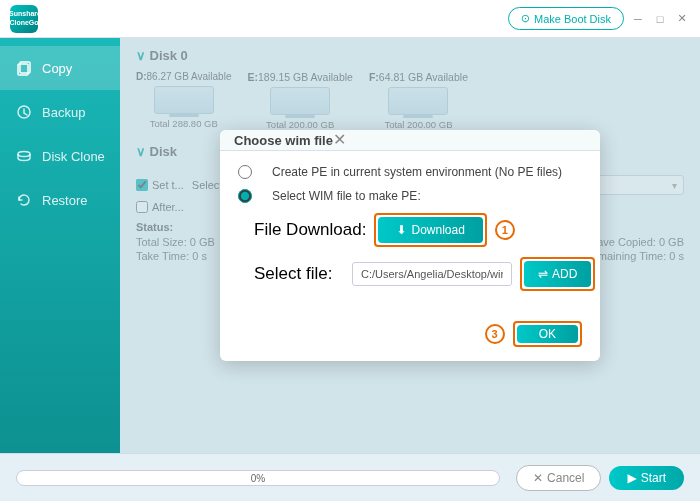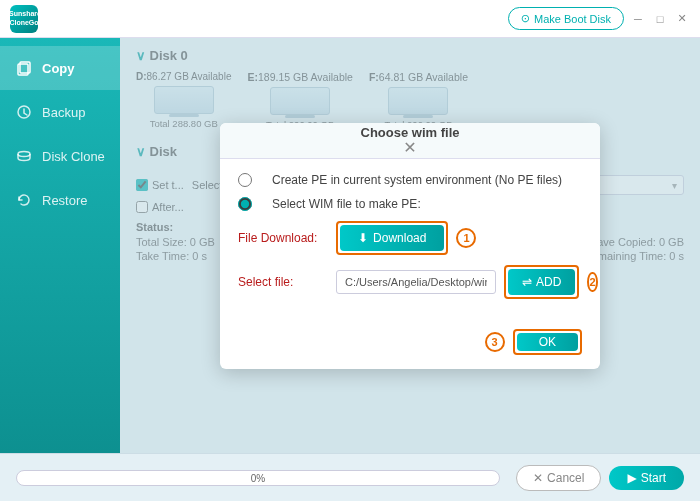--- a/index.html
+++ b/index.html
@@ -15,21 +15,21 @@
     .title-bar-right { display: flex; align-items: center; gap: 6px; }
     .make-boot-btn { background: #fff; border: 1.5px solid #00b0b0; color: #00b0b0; border-radius: 14px; padding: 4px 12px; font-size: 11px; cursor: pointer; display: flex; align-items: center; gap: 4px; }
     .win-btn { width: 16px; height: 16px; display: flex; align-items: center; justify-content: center; font-size: 11px; color: #888; cursor: pointer; background: none; border: none; }
 
     
     .main-layout { display: flex; flex: 1; overflow: hidden; }
 
     
     .sidebar { width: 120px; background: linear-gradient(180deg, #1ab8b8 0%, #0d9090 100%); display: flex; flex-direction: column; padding-top: 8px; }
     .sidebar-item { display: flex; align-items: center; gap: 8px; padding: 12px 14px; cursor: pointer; color: rgba(255,255,255,0.85); font-size: 13px; }
-    .sidebar-item.active { background: rgba(255,255,255,0.2); color: #fff; font-weight: 700; }
+    .sidebar-item.active { background: rgba(255,255,255,0.2); color: #fff; font-weight: 400; }
     .sidebar-icon { width: 20px; height: 20px; display: flex; align-items: center; justify-content: center; }
 
     
     .content { flex: 1; display: flex; flex-direction: column; background: #eef6f9; position: relative; }
 
     
     .disk-section { padding: 10px 16px 6px; }
     .section-title { font-size: 13px; color: #555; font-weight: 600; display: flex; align-items: center; gap: 4px; margin-bottom: 8px; }
     .drive-item { display: flex; flex-direction: column; align-items: center; gap: 4px; }
     .drive-icon { width: 60px; height: 28px; background: linear-gradient(180deg, #e0eff5 0%, #c8dde8 100%); border: 1px solid #b0c8d5; border-radius: 3px; position: relative; }
@@ -45,29 +45,29 @@
     .progress-container { flex: 1; margin-right: 16px; }
     .progress-bar-bg { background: #fff; border: 1px solid #ccd; border-radius: 10px; height: 16px; position: relative; overflow: hidden; }
     .progress-fill { width: 0%; height: 100%; background: linear-gradient(90deg, #00c0c0, #00a0a0); border-radius: 10px; }
     .progress-text { position: absolute; top: 50%; left: 50%; transform: translate(-50%,-50%); font-size: 10px; color: #666; }
     .btn-cancel { background: #fff; border: 1.5px solid #bbb; border-radius: 16px; padding: 5px 16px; font-size: 12px; color: #888; cursor: pointer; display: flex; align-items: center; gap: 4px; }
     .btn-start { background: linear-gradient(90deg, #00c8c8, #00a8a8); border: none; border-radius: 16px; padding: 5px 18px; font-size: 12px; color: #fff; cursor: pointer; display: flex; align-items: center; gap: 4px; }
 
     
     .modal-overlay { position: absolute; top: 0; left: 0; right: 0; bottom: 0; background: rgba(180,210,220,0.5); display: flex; align-items: center; justify-content: center; z-index: 100; }
     .modal { background: #fff; border-radius: 6px; width: 380px; box-shadow: 0 4px 20px rgba(0,0,0,0.2); overflow: hidden; }
-    .modal-header { background: #f5fafb; border-bottom: 1px solid #dde; padding: 2px 14px; display: flex; align-items: center; justify-content: flex-start; flex-direction: column; }
+    .modal-header { background: #f5fafb; border-bottom: 1px solid #dde; padding: 2px 14px; display: flex; align-items: center; justify-content: flex-start; }
     .modal-title { font-size: 13px; color: #444; font-weight: 600; }
     .modal-close { color: #888; font-size: 16px; cursor: pointer; background: none; border: none; line-height: 1; }
     .modal-body { padding: 14px 18px; }
     .radio-row { display: flex; align-items: center; gap: 20px; margin-bottom: 10px; font-size: 12px; color: #444; }
     .radio-btn { width: 14px; height: 14px; accent-color: #00b0b0; }
     .tip-text { font-size: 11px; color: #e86a00; margin-bottom: 10px; font-style: italic; }
     .field-row { display: flex; align-items: center; gap: 8px; margin-bottom: 10px; }
-    .field-label { font-size: 12px; color: #b91c1c; white-space: nowrap; min-width: 90px; }
+    .field-label { font-size: 17px; color: #000000; white-space: nowrap; min-width: 90px; margin-left: 16px; }
     .download-btn { background: linear-gradient(90deg, #00c8c8, #00a0a0); border: none; border-radius: 4px; padding: 6px 18px; color: #fff; font-size: 12px; cursor: pointer; display: flex; align-items: center; gap: 5px; }
     .number-badge { width: 20px; height: 20px; border: 2px solid #e86a00; border-radius: 50%; color: #e86a00; font-size: 11px; font-weight: bold; display: flex; align-items: center; justify-content: center; }
     .file-input { flex: 1; border: 1px solid #ccd; border-radius: 3px; padding: 5px 8px; font-size: 11px; color: #555; background: #fff; }
     .add-btn { background: linear-gradient(90deg, #00c8c8, #00a0a0); border: none; border-radius: 4px; padding: 6px 14px; color: #fff; font-size: 12px; cursor: pointer; display: flex; align-items: center; gap: 4px; }
     .modal-footer { padding: 6px 18px 14px; display: flex; justify-content: flex-end; }
     .ok-btn { background: linear-gradient(90deg, #00c8c8, #00a0a0); border: none; border-radius: 4px; padding: 2px 22px; color: #fff; font-size: 12px; cursor: pointer; }
     .orange-box { border: 2px solid #e86a00; border-radius: 4px; padding: 2px; display: inline-flex; align-items: center; }
 
     .drives-row { display: flex; gap: 16px; align-items: flex-start; margin-bottom: 4px; }
   </style>

